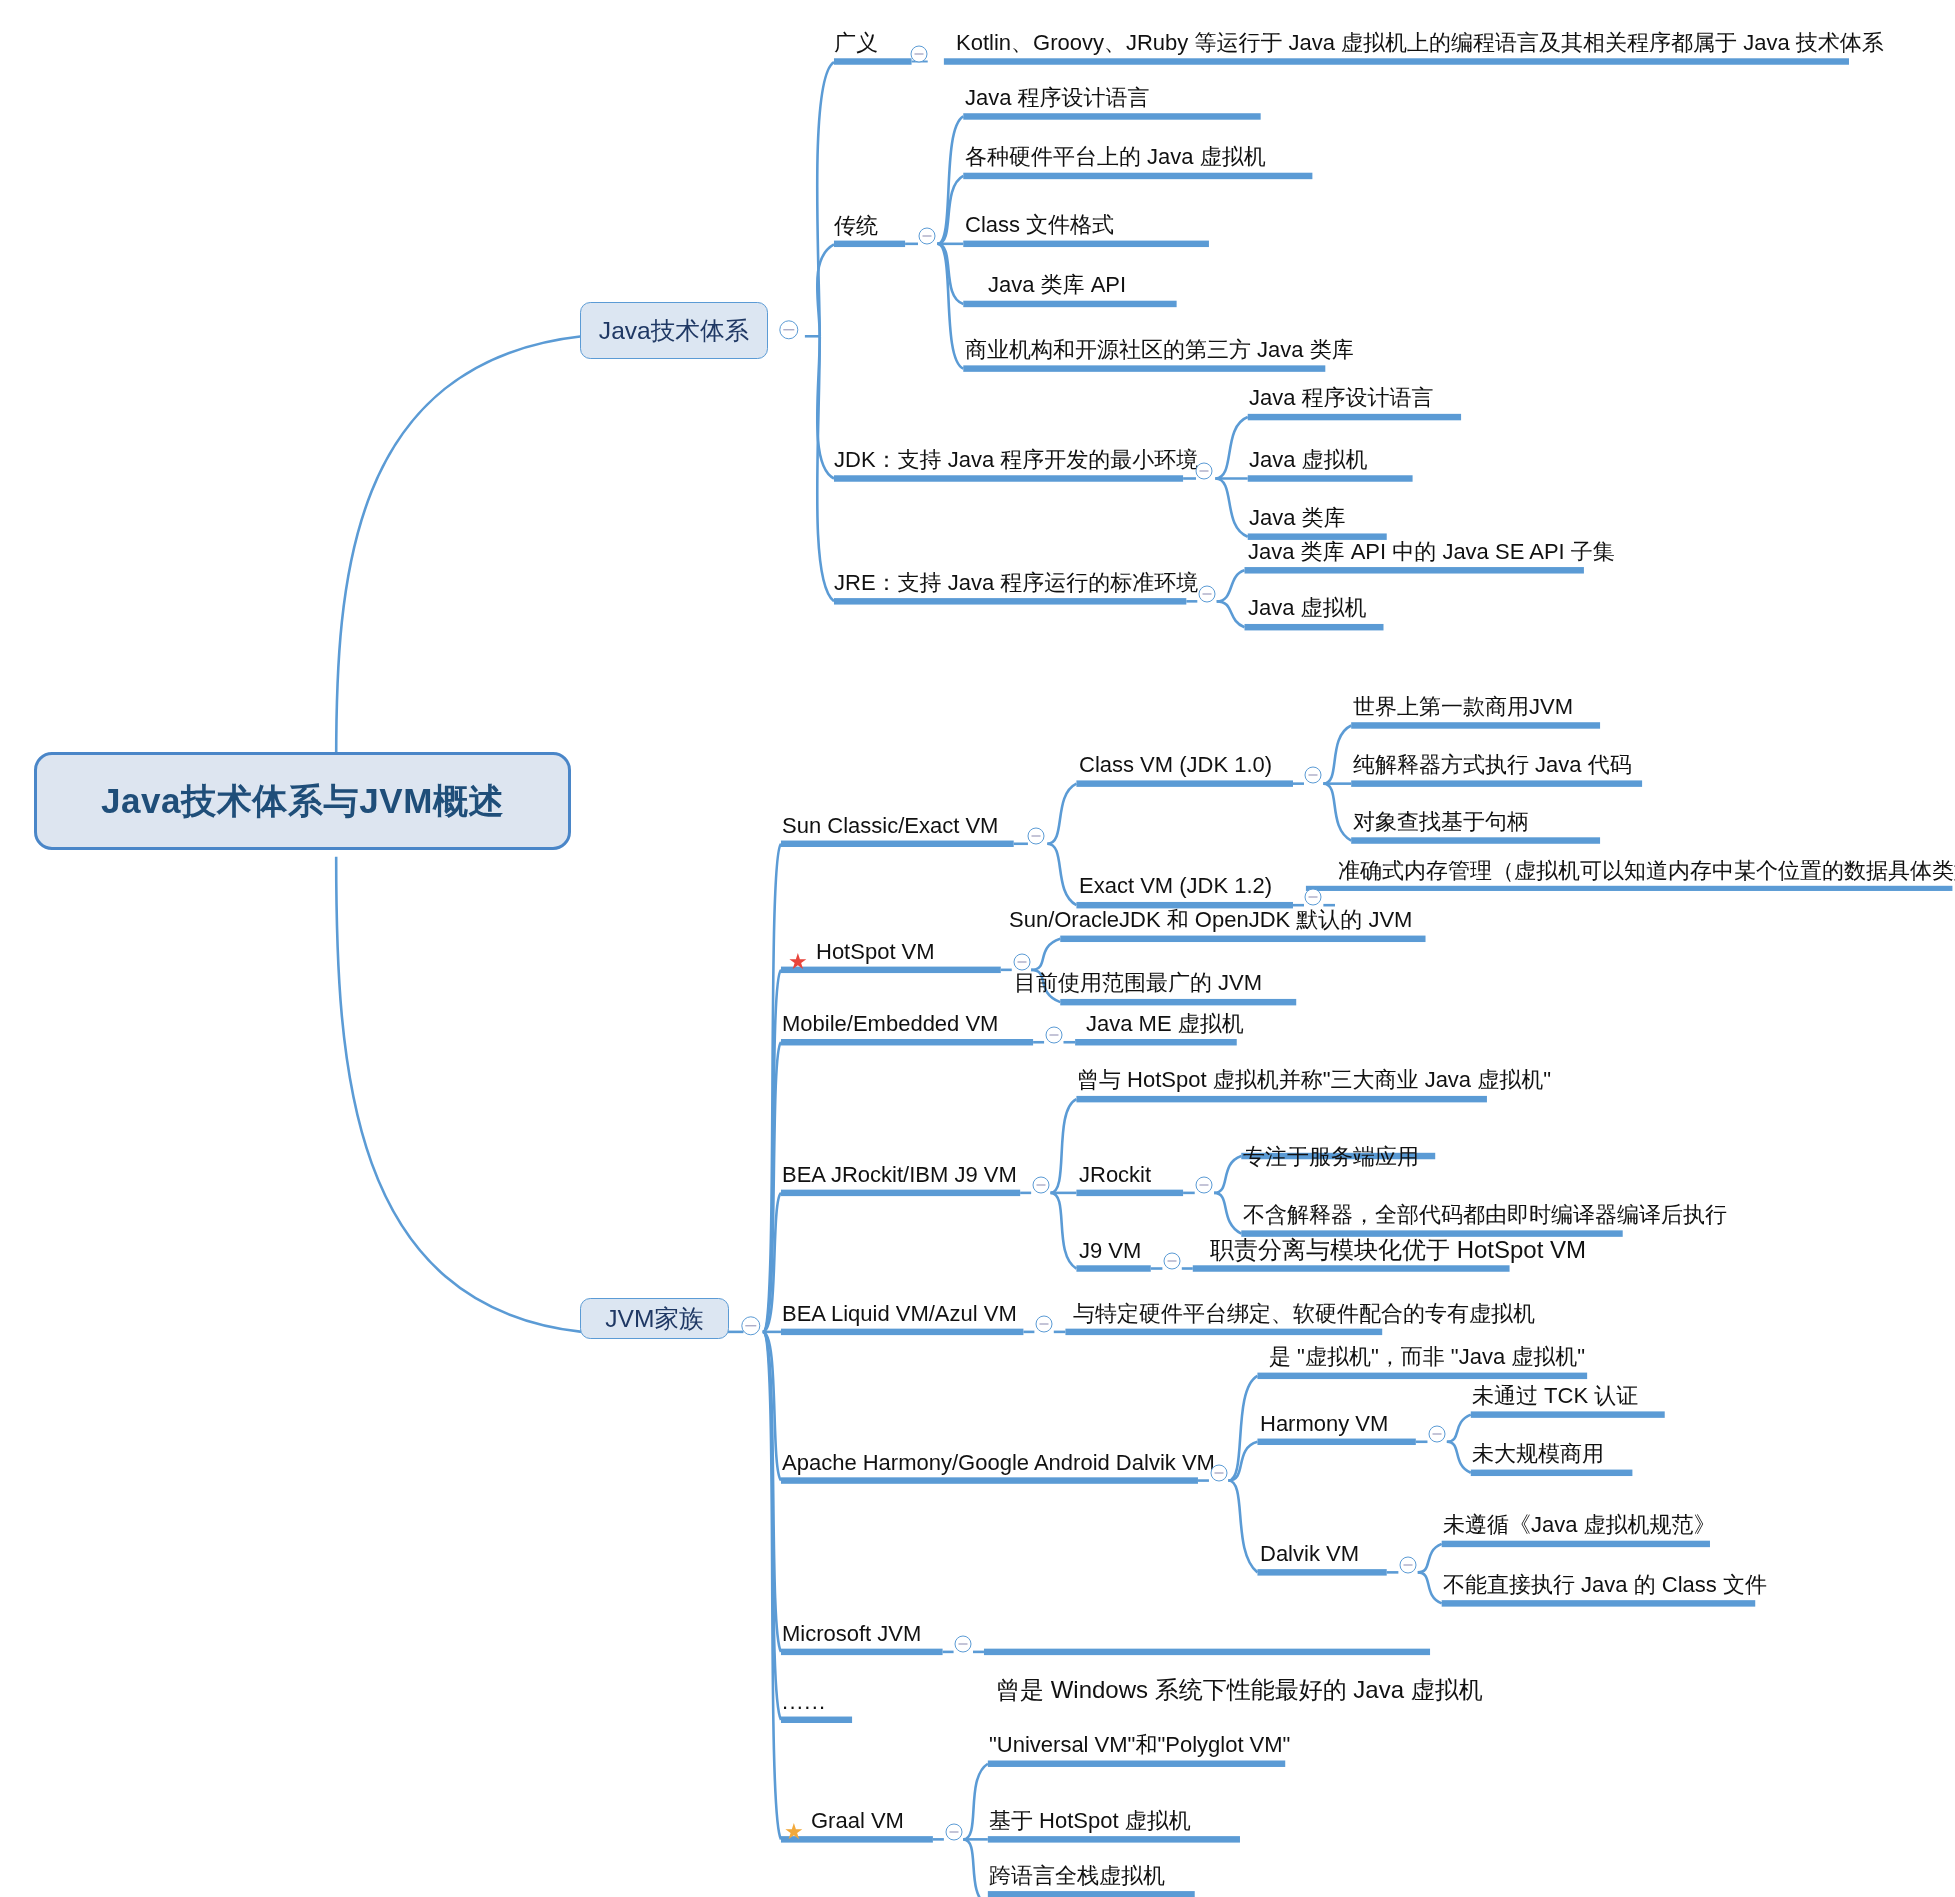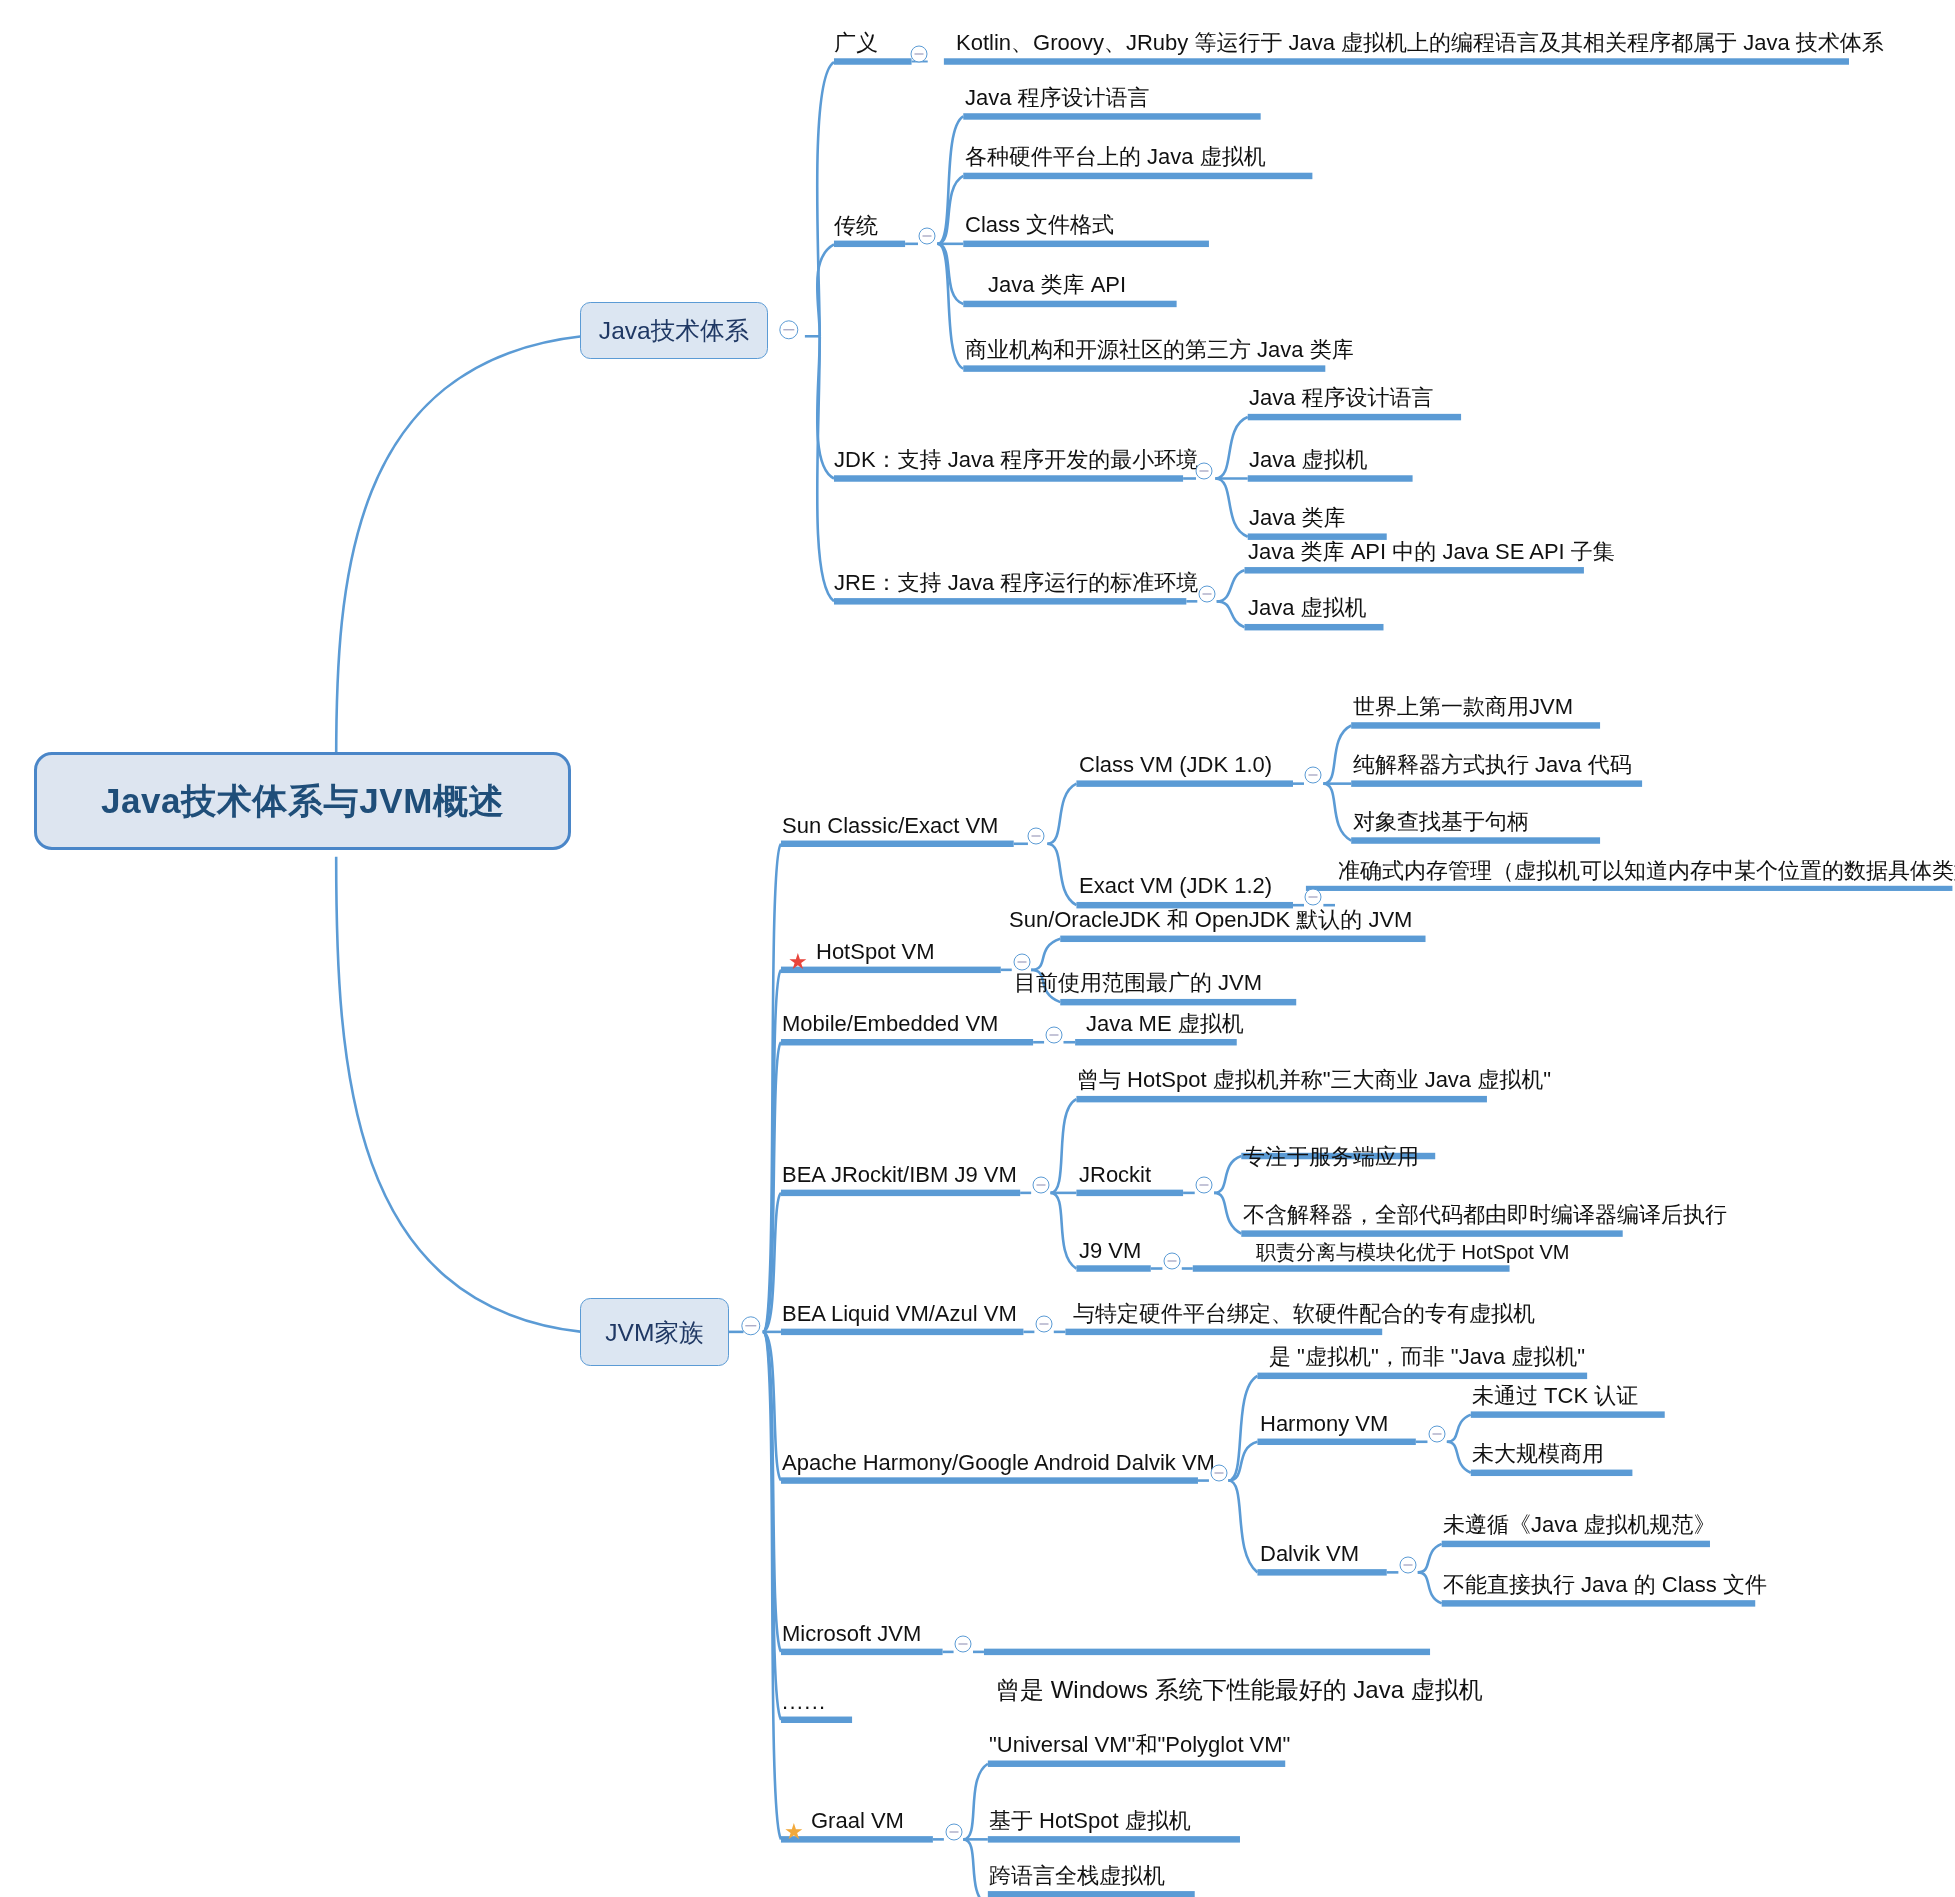--- a/index.html
+++ b/index.html
@@ -296,21 +296,21 @@
 
   <div class="root-node" style="left:34px; top:752px; width:537px; height:98px; font-size:35px;">
     <span>Java技术体系与JVM概述</span>
   </div>
 
   <div class="l1-node" style="left:580px; top:302px; width:188px; height:57px; font-size:24.6px;">
     <span>Java技术体系</span>
   </div>
   <div class="toggle big" style="left:789px; top:330px;"></div>
 
-  <div class="l1-node" style="left:580px; top:1298px; width:149px; height:68px; font-size:24.6px;">
+  <div class="l1-node" style="left:580px; top:1298px; width:149px; height:41px; font-size:24.6px;">
     <span>JVM家族</span>
   </div>
   <div class="toggle big" style="left:751px; top:1326px;"></div>
 
   <div class="node-label" style="left:834px; top:54px; font-size:22px;">广义</div>
   <div class="toggle" style="left:919px; top:54px;"></div>
   <div class="node-label" style="left:956px; top:54px; font-size:22px;">Kotlin、Groovy、JRuby 等运行于 Java 虚拟机上的编程语言及其相关程序都属于 Java 技术体系</div>
 
   <div class="node-label" style="left:834px; top:237px; font-size:22px;">传统</div>
   <div class="toggle" style="left:927px; top:236px;"></div>
@@ -359,21 +359,21 @@
   <div class="toggle" style="left:1041px; top:1185px;"></div>
   <div class="node-label" style="left:1077px; top:1091px; font-size:22px;">曾与 HotSpot 虚拟机并称"三大商业 Java 虚拟机"</div>
 
   <div class="node-label" style="left:1079px; top:1186px; font-size:22px;">JRockit</div>
   <div class="toggle" style="left:1204px; top:1185px;"></div>
   <div class="node-label" style="left:1243px; top:1148px; font-size:22px;margin-top:20px;">专注于服务端应用</div>
   <div class="node-label" style="left:1243px; top:1226px; font-size:22px;">不含解释器，全部代码都由即时编译器编译后执行</div>
 
   <div class="node-label" style="left:1079px; top:1262px; font-size:22px;">J9 VM</div>
   <div class="toggle" style="left:1172px; top:1261px;"></div>
-  <div class="node-label" style="left:1256px; top:1262px; font-size:20px;">职责分离与模块化优于 HotSpot VM</div>
+  <div class="node-label" style="left:1210px; top:1262px; font-size:24px;">职责分离与模块化优于 HotSpot VM</div>
 
   <div class="node-label" style="left:782px; top:1325px; font-size:22px;">BEA Liquid VM/Azul VM</div>
   <div class="toggle" style="left:1044px; top:1324px;"></div>
   <div class="node-label" style="left:1073px; top:1325px; font-size:22px;">与特定硬件平台绑定、软硬件配合的专有虚拟机</div>
 
   <div class="node-label" style="left:782px; top:1474px; font-size:22px;">Apache Harmony/Google Android Dalvik VM</div>
   <div class="toggle" style="left:1219px; top:1473px;"></div>
   <div class="node-label" style="left:1269px; top:1368px; font-size:22px;">是 "虚拟机"，而非 "Java 虚拟机"</div>
 
   <div class="node-label" style="left:1260px; top:1435px; font-size:22px;">Harmony VM</div>

